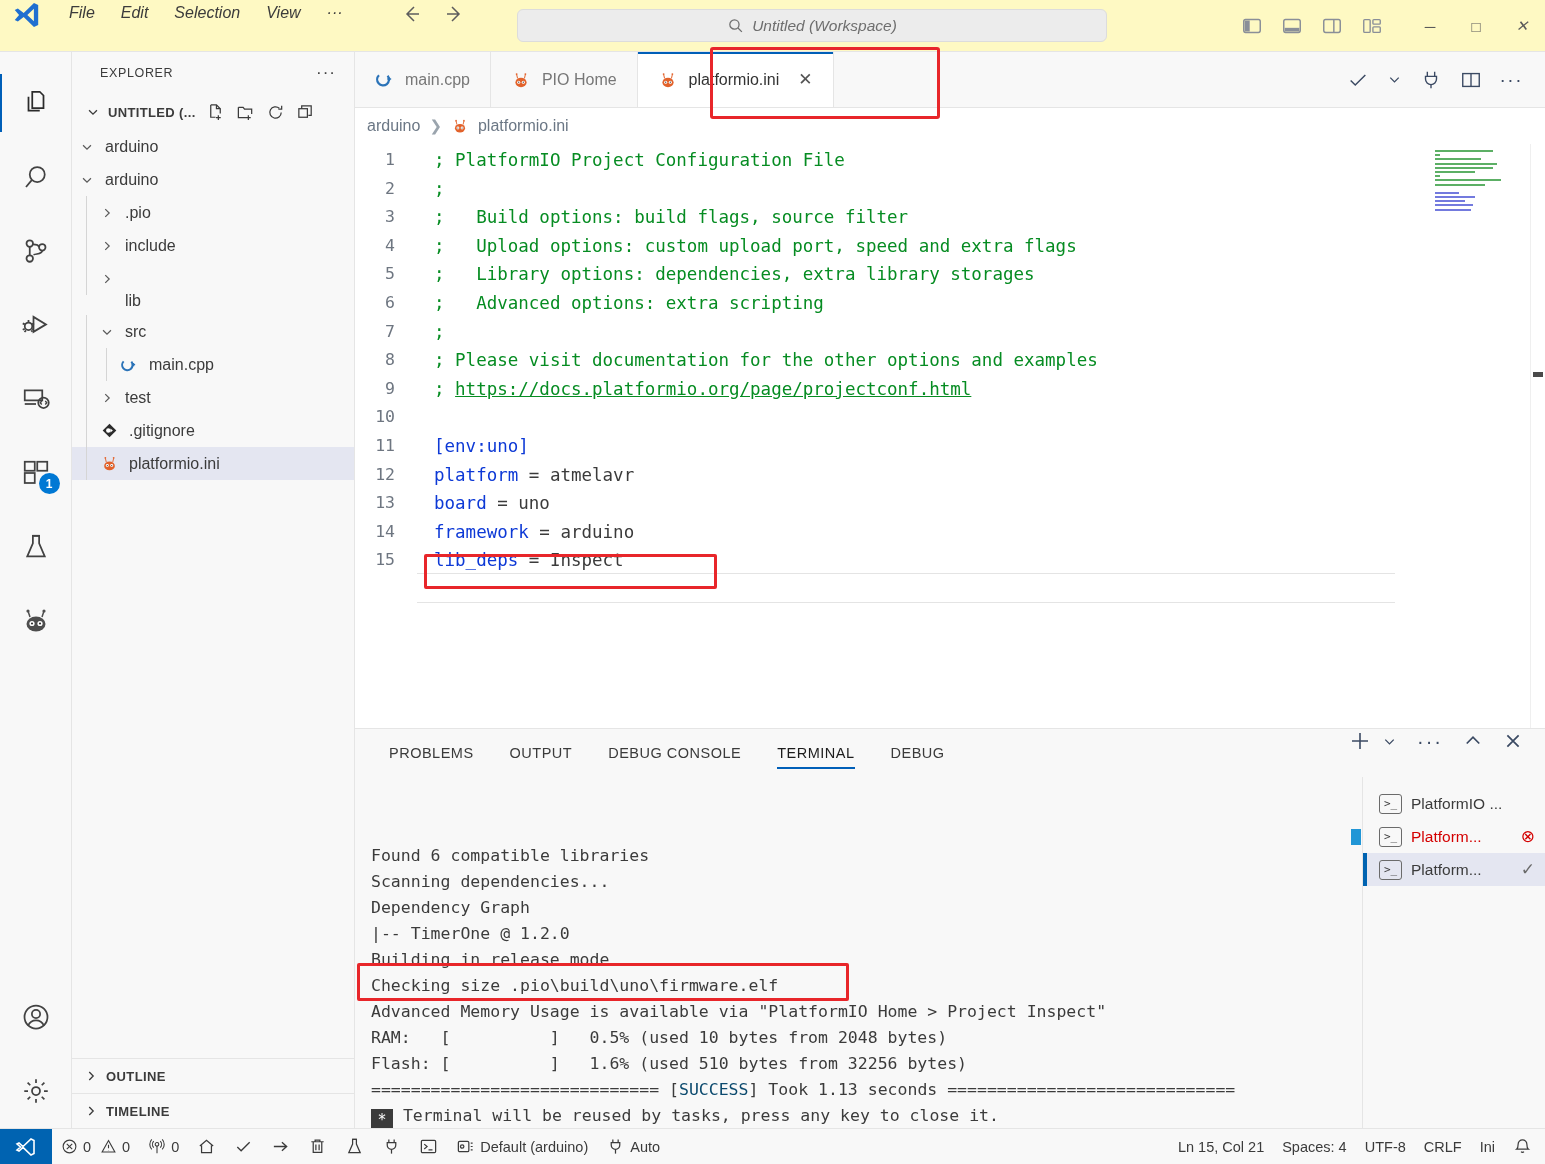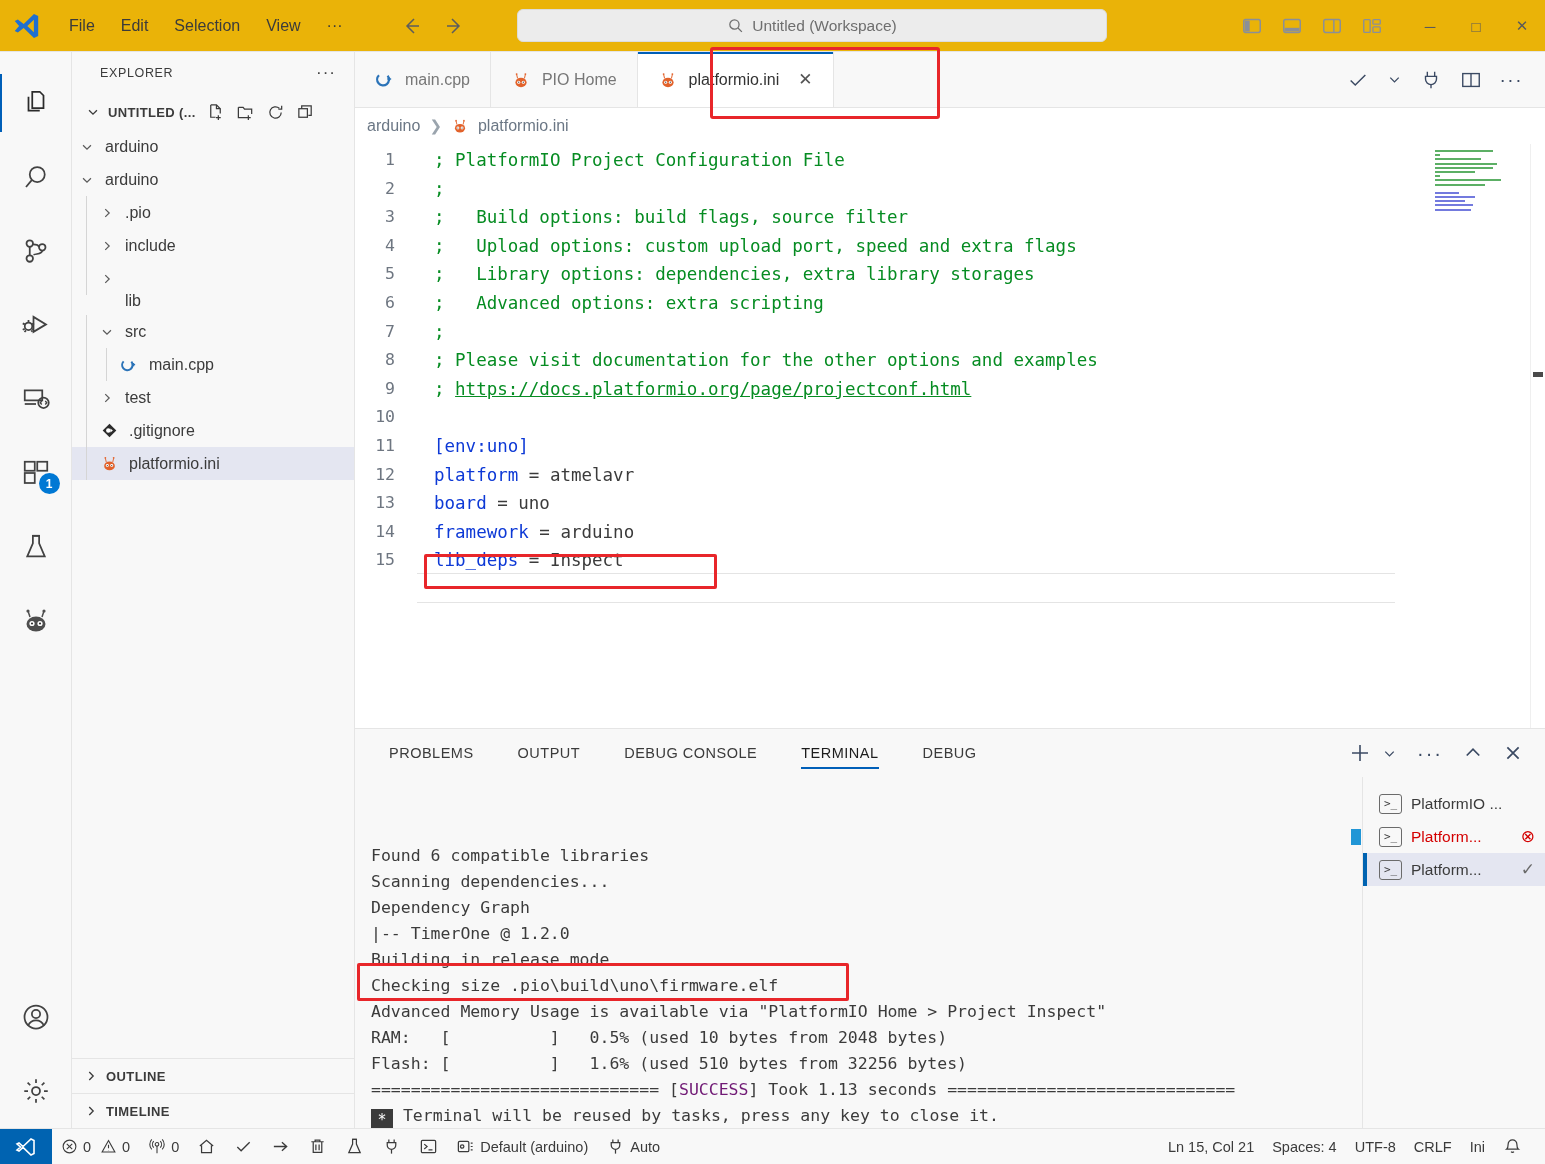--- a/index.html
+++ b/index.html
@@ -7,22 +7,22 @@
   body {
     font-family: "Liberation Sans", sans-serif;
     background:#f8f8f8;
     color:#3b3b3b;
     font-size:15px;
   }
   .app { width:1545px; height:1164px; display:flex; flex-direction:column; background:#f8f8f8; }
 
   
   .titlebar {
-    height:52px; flex:0 0 52px; display:flex; align-items:center;
-    background:#eab308; border-bottom:1px solid #e5e5e5; position:relative;
+    height:52px; flex:0 0 52px; display:flex; align-items:flex-start;
+    background:#fef9c3; border-bottom:1px solid #e5e5e5; position:relative;font-style:italic;
   }
   .vs-logo { width:52px; display:flex; align-items:center; justify-content:center; }
   .menu { display:flex; align-items:center; gap:0px; margin-left:4px; }
   .menu-item {
     padding:4px 13px; font-size:16px; color:#3b3b3b; border-radius:4px; cursor:default;
     white-space:nowrap;
   }
   .navbtns { display:flex; align-items:center; gap:14px; margin-left:42px; }
   .navbtn { width:28px; height:28px; display:flex; align-items:center; justify-content:center; color:#616161; }
   .searchbox {
@@ -130,37 +130,37 @@
   .mm-line { height:2px; margin-bottom:2.2px; background:#3fa14a; opacity:.85; }
   .mm-line.blue { background:#5a63d8; }
   .editor-vscroll {
     position:absolute; right:0; top:0; width:14px; bottom:0; background:transparent;
   }
   .vs-thumb { position:absolute; right:2px; width:10px; height:5px; background:#4a4a4a; }
   .editor-rail { position:absolute; right:14px; top:0; bottom:0; width:1px; background:#efefef; }
 
   
   .panel { height:400px; flex:0 0 400px; display:flex; flex-direction:column; border-top:1px solid #e5e5e5; background:#f8f8f8; min-height:0; }
-  .panel-tabs { height:48px; flex:0 0 48px; display:flex; align-items:center; padding-left:18px; gap:12px; }
+  .panel-tabs { height:48px; flex:0 0 48px; display:flex; align-items:flex-start; padding-left:18px; gap:4px; }
   .ptab {
     font-size:14.5px; letter-spacing:.5px; color:#3b3b3b; padding:0 16px; height:48px;
     display:flex; align-items:center; position:relative; white-space:nowrap;
   }
   .ptab.active { color:#1c1c1c; }
   .ptab.active::after { content:""; position:absolute; left:16px; right:16px; bottom:8px; height:2px; background:#005fb8; }
   .panel-actions { margin-left:auto; display:flex; align-items:center; gap:20px; padding-right:22px; color:#424242; }
   .panel-body { flex:1 1 auto; display:flex; min-height:0; }
   .term {
     flex:1 1 auto; position:relative; overflow:hidden; background:#f8f8f8; padding:14px 0 0 16px;
     font-family:"DejaVu Sans Mono","Liberation Mono",monospace;
     font-size:16.5px; line-height:26px; color:#3b3b3b; white-space:pre;
   }
   .term-line { height:26px; }
   .term-highlight { position:absolute; border:3px solid #e8262a; border-radius:2px; pointer-events:none; }
-  .tok-success { color:#701a75; }
+  .tok-success { color:#0c4a6e; }
   .star-box {
     display:inline-flex; align-items:center; justify-content:center;
     width:22px; height:22px; background:#3b3b3b; color:#fff; font-size:15px; vertical-align:-4px;
   }
   .term-scroll { position:absolute; right:0; top:0; bottom:0; width:12px; }
   .term-mark { position:absolute; right:1px; width:10px; height:16px; background:#2196d6; }
   .term-list {
     width:183px; flex:0 0 183px; border-left:1px solid #e5e5e5; background:#f8f8f8; padding-top:10px;
   }
   .tl-row {
@@ -177,21 +177,21 @@
   }
   .tl-right { margin-left:auto; padding-right:10px; }
 
   
   .statusbar {
     height:36px; flex:0 0 36px; display:flex; align-items:center; background:#f8f8f8;
     border-top:1px solid #e5e5e5; font-size:14.5px; color:#3b3b3b;
   }
   .sb-logo { width:52px; height:36px; background:#0063b1; display:flex; align-items:center; justify-content:center; }
   .sb-item { display:flex; align-items:center; gap:5px; padding:0 9px; height:36px; white-space:nowrap; }
-  .sb-right { margin-left:auto; display:flex; align-items:center; padding-right:14px; }
+  .sb-right { margin-left:auto; display:flex; align-items:center; padding-right:4px; }
   svg { display:block; }
 </style>
 </head>
 <body>
 
 <div class="app">
 
   <div class="titlebar">
     <div class="vs-logo">
       <svg width="30" height="30" viewBox="0 0 32 32">

